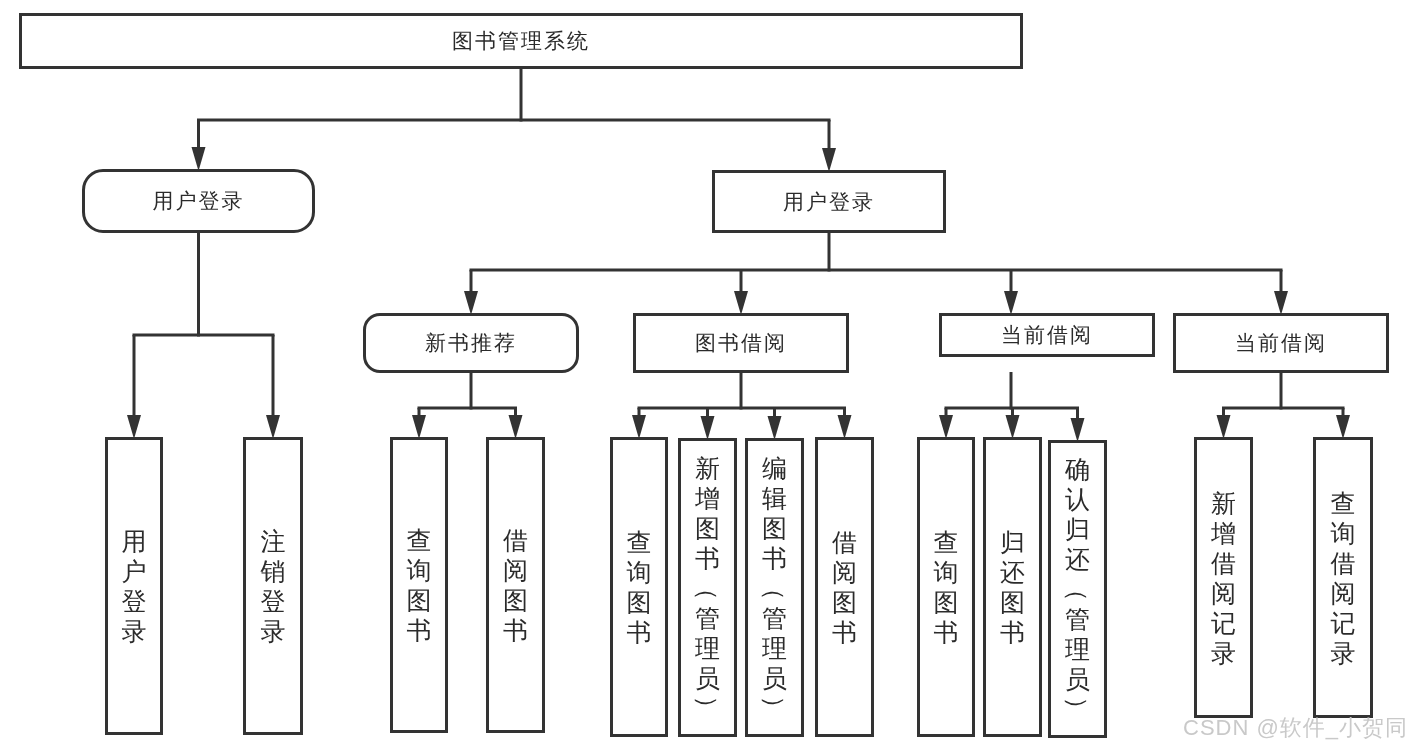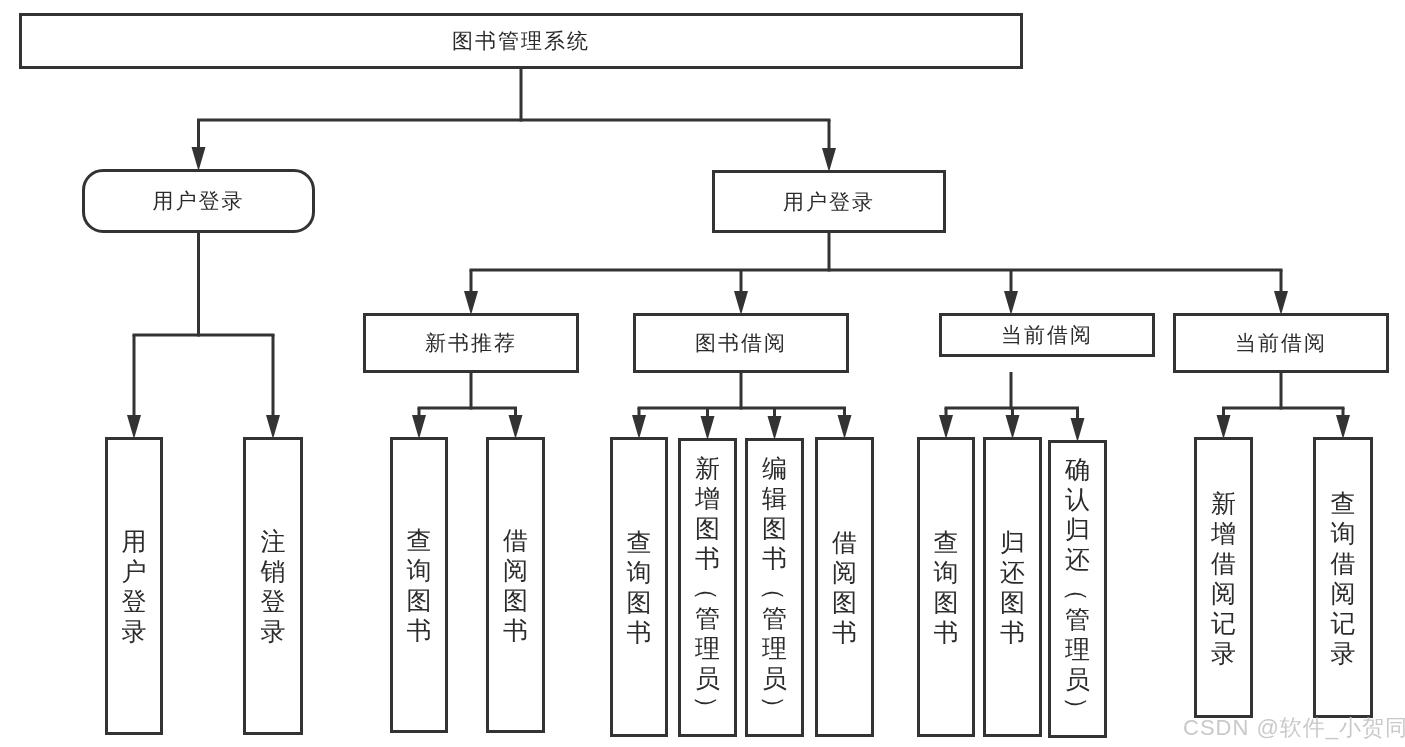--- a/index.html
+++ b/index.html
@@ -92,21 +92,21 @@
       <span class="ch">户</span>
       <span class="ch">登</span>
       <span class="ch">录</span>
     </div>
     <div class="node v-node" style="left: 243px; top: 437px; width: 60px; height: 298px;">
       <span class="ch">注</span>
       <span class="ch">销</span>
       <span class="ch">登</span>
       <span class="ch">录</span>
     </div>
-    <div class="node h-node" style="left: 363px; top: 313px; width: 216px; height: 60px;">
+    <div class="node h-node" style="left: 363px; top: 313px; width: 216px; height: 60px; border-radius: 17px;">
       <span>新书推荐</span>
     </div>
     <div class="node h-node" style="left: 633px; top: 313px; width: 216px; height: 60px;">
       <span>图书借阅</span>
     </div>
     <div class="node h-node" style="left: 903px; top: 313px; width: 216px; height: 44px; margin-left: 36px;">
       <span>当前借阅</span>
     </div>
     <div class="node h-node" style="left: 1173px; top: 313px; width: 216px; height: 60px;">
       <span>当前借阅</span>

